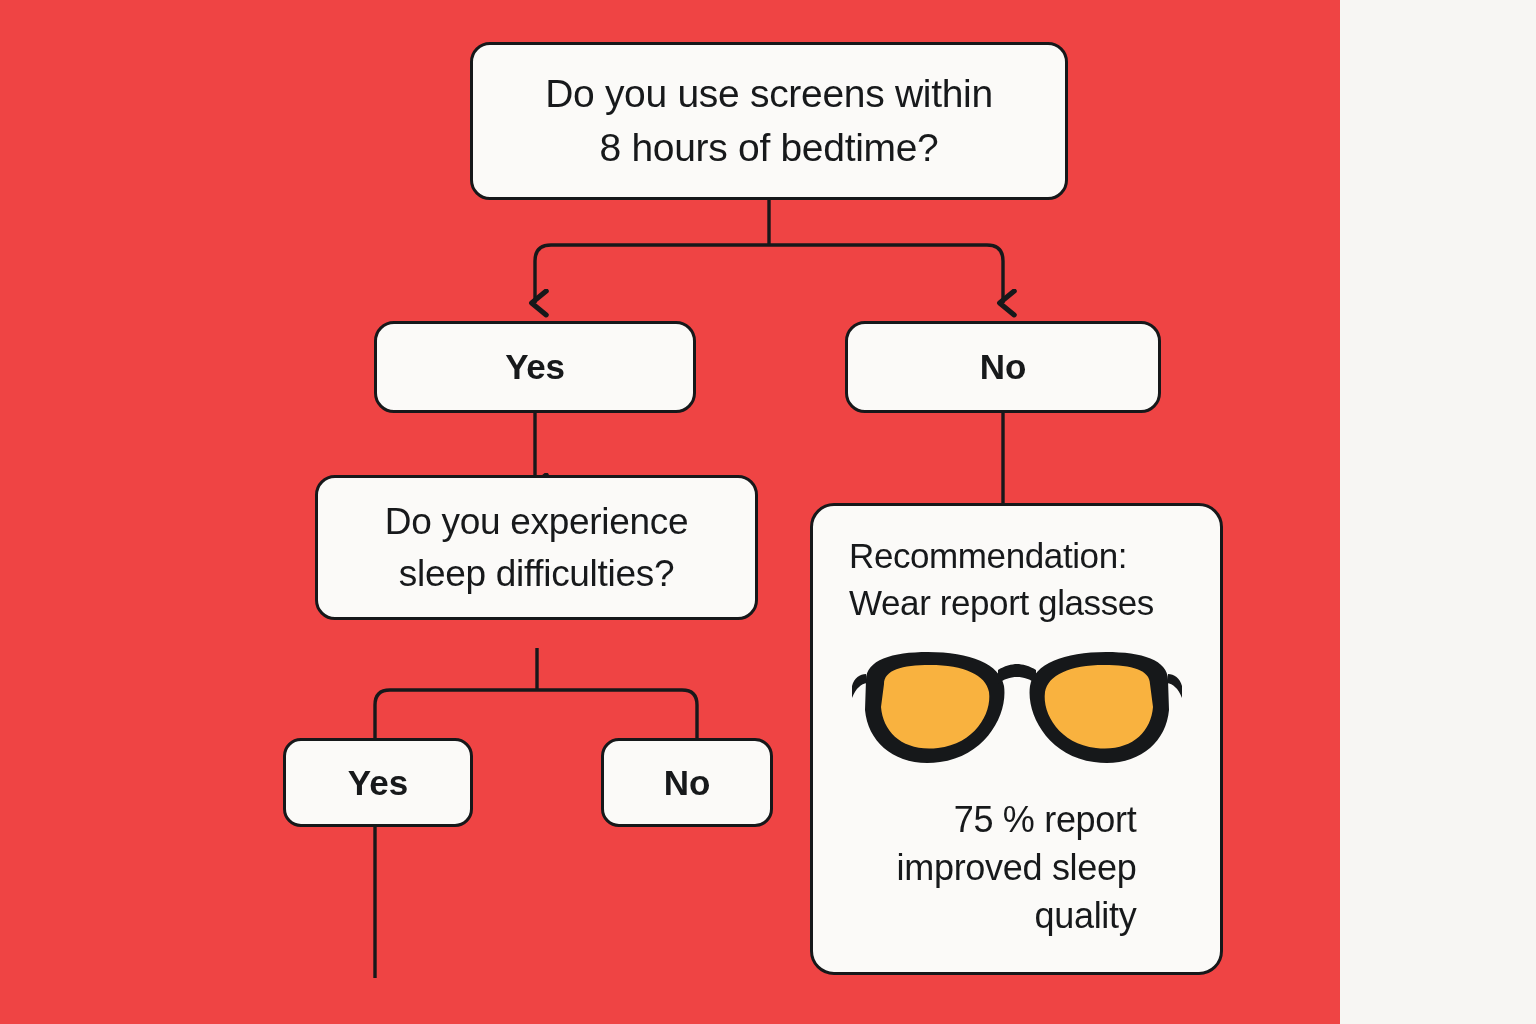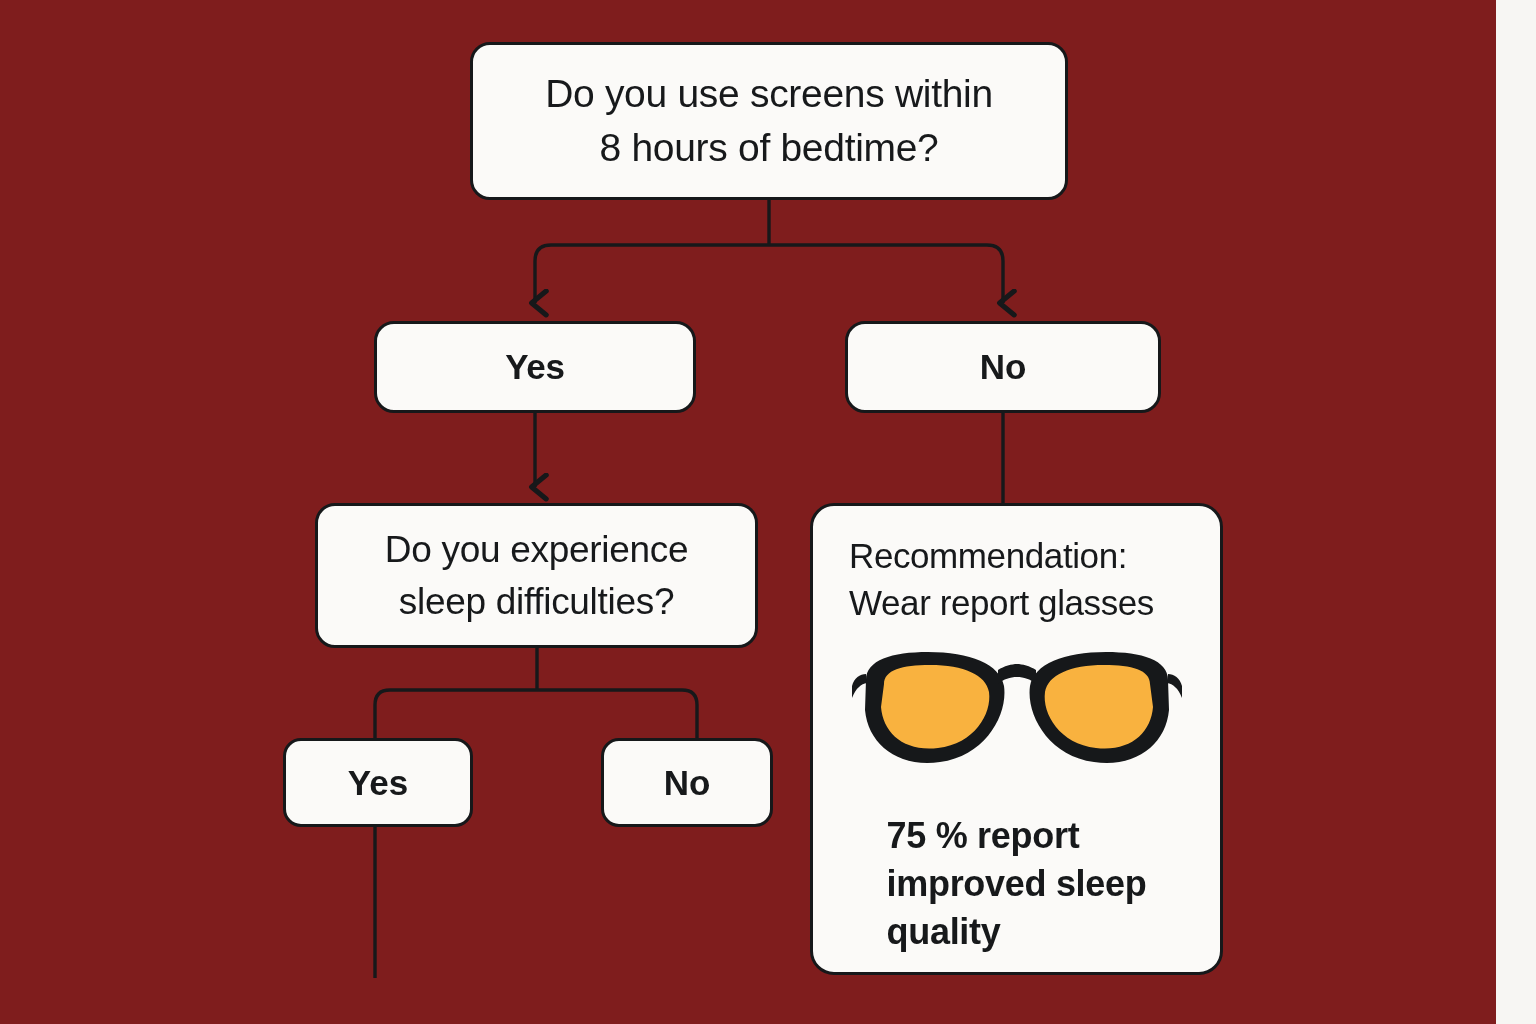--- a/index.html
+++ b/index.html
@@ -5,23 +5,23 @@
   html, body {
     margin: 0;
     padding: 0;
     background: #f7f6f3;
   }
   body {
     font-family: "Liberation Sans", sans-serif;
   }
   #canvas {
     position: relative;
-    width: 1496px;
+    width: 1340px;
     height: 1024px;
-    background: #7f1d1d;
+    background: #ef4444;
     overflow: hidden;
   }
   #wires {
     position: absolute;
     left: 0;
     top: 0;
     width: 1536px;
     height: 1024px;
     pointer-events: none;
   }
@@ -75,21 +75,21 @@
     height: 92px;
     border-radius: 20px;
     font-size: 35px;
     font-weight: 700;
     letter-spacing: -0.2px;
   }
 
   
   #node-q2 {
     left: 315px;
-    top: 503px;
+    top: 475px;
     width: 443px;
     height: 145px;
     border-radius: 20px;
     font-size: 37px;
     line-height: 52px;
     font-weight: 400;
     letter-spacing: -0.3px;
   }
 
   
@@ -142,26 +142,26 @@
   }
   .rec-figure {
     margin-top: 18px;
     width: 330px;
     height: 132px;
     display: flex;
     align-items: center;
     justify-content: center;
   }
   .rec-stat {
-    margin-top: 36px;
+    margin-top: 20px;
     font-size: 36px;
     line-height: 48px;
-    font-weight: 700;
+    font-weight: 400;
     letter-spacing: -0.3px;
-    text-align: left;
+    text-align: right;
   }
 </style>
 </head>
 <body>
 
 <div id="canvas">
 
   <svg id="wires" viewBox="0 0 1536 1024">
     <defs>
       <marker id="arrowhead" markerWidth="9" markerHeight="9" refX="4.1" refY="4.4" orient="auto" markerUnits="strokeWidth">

